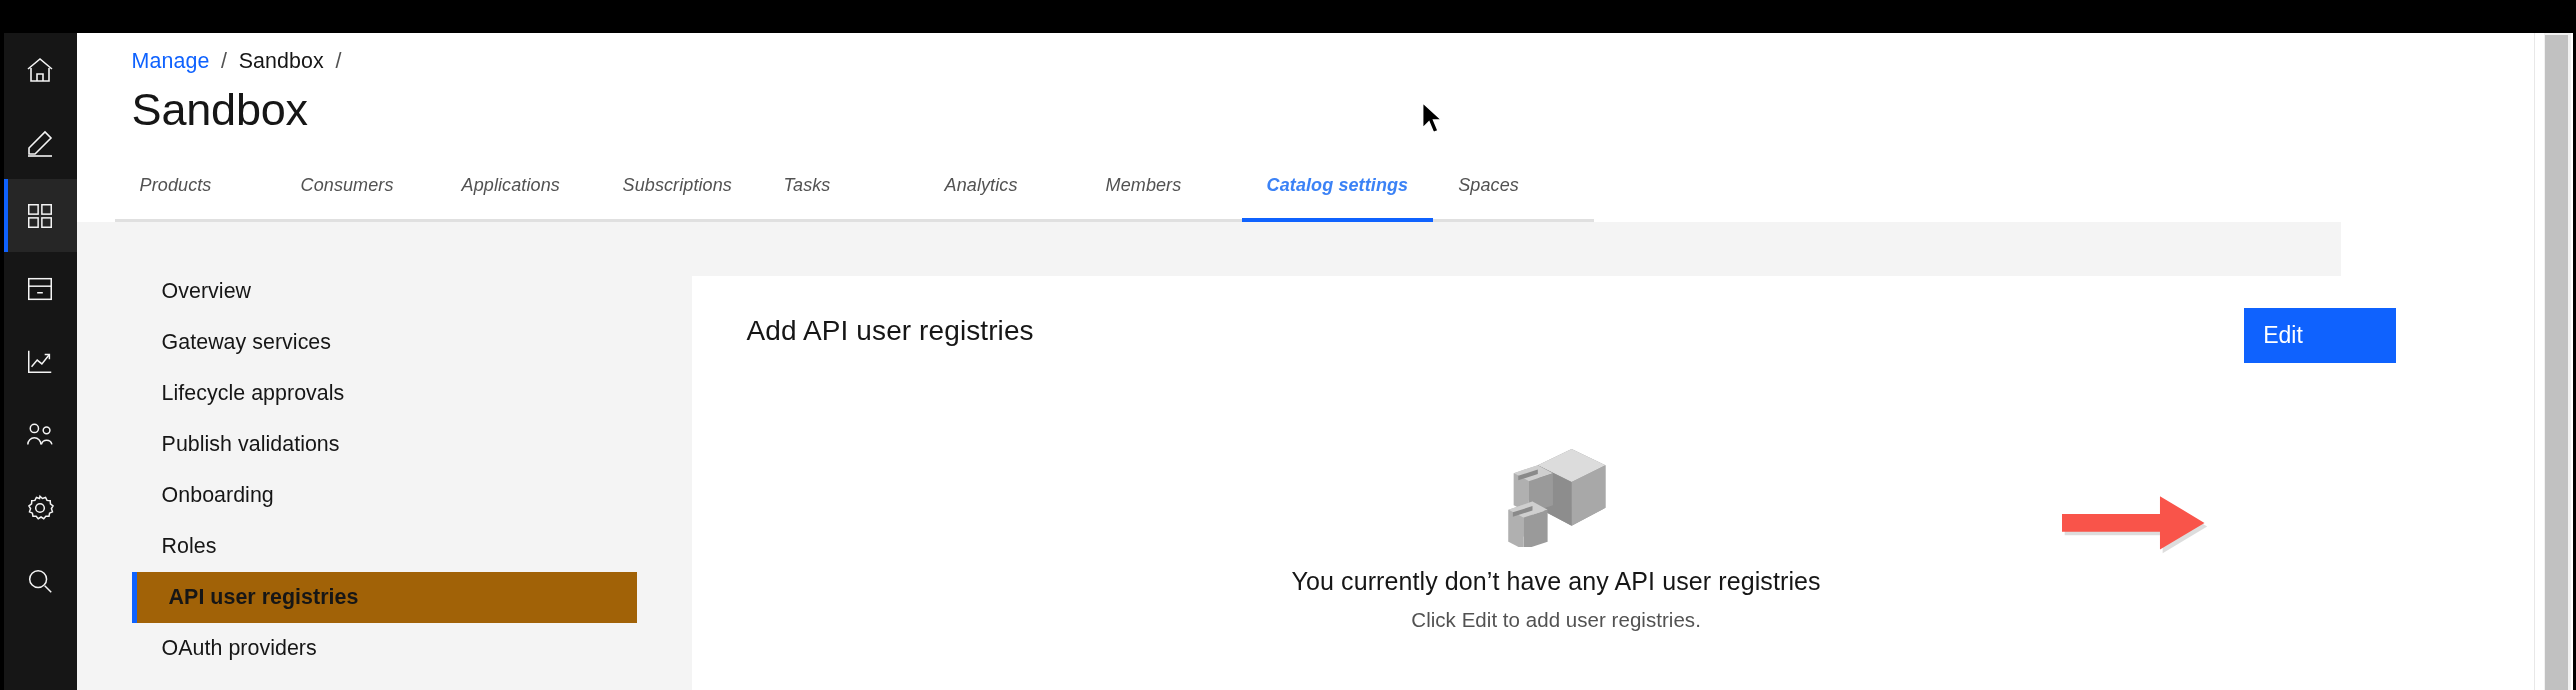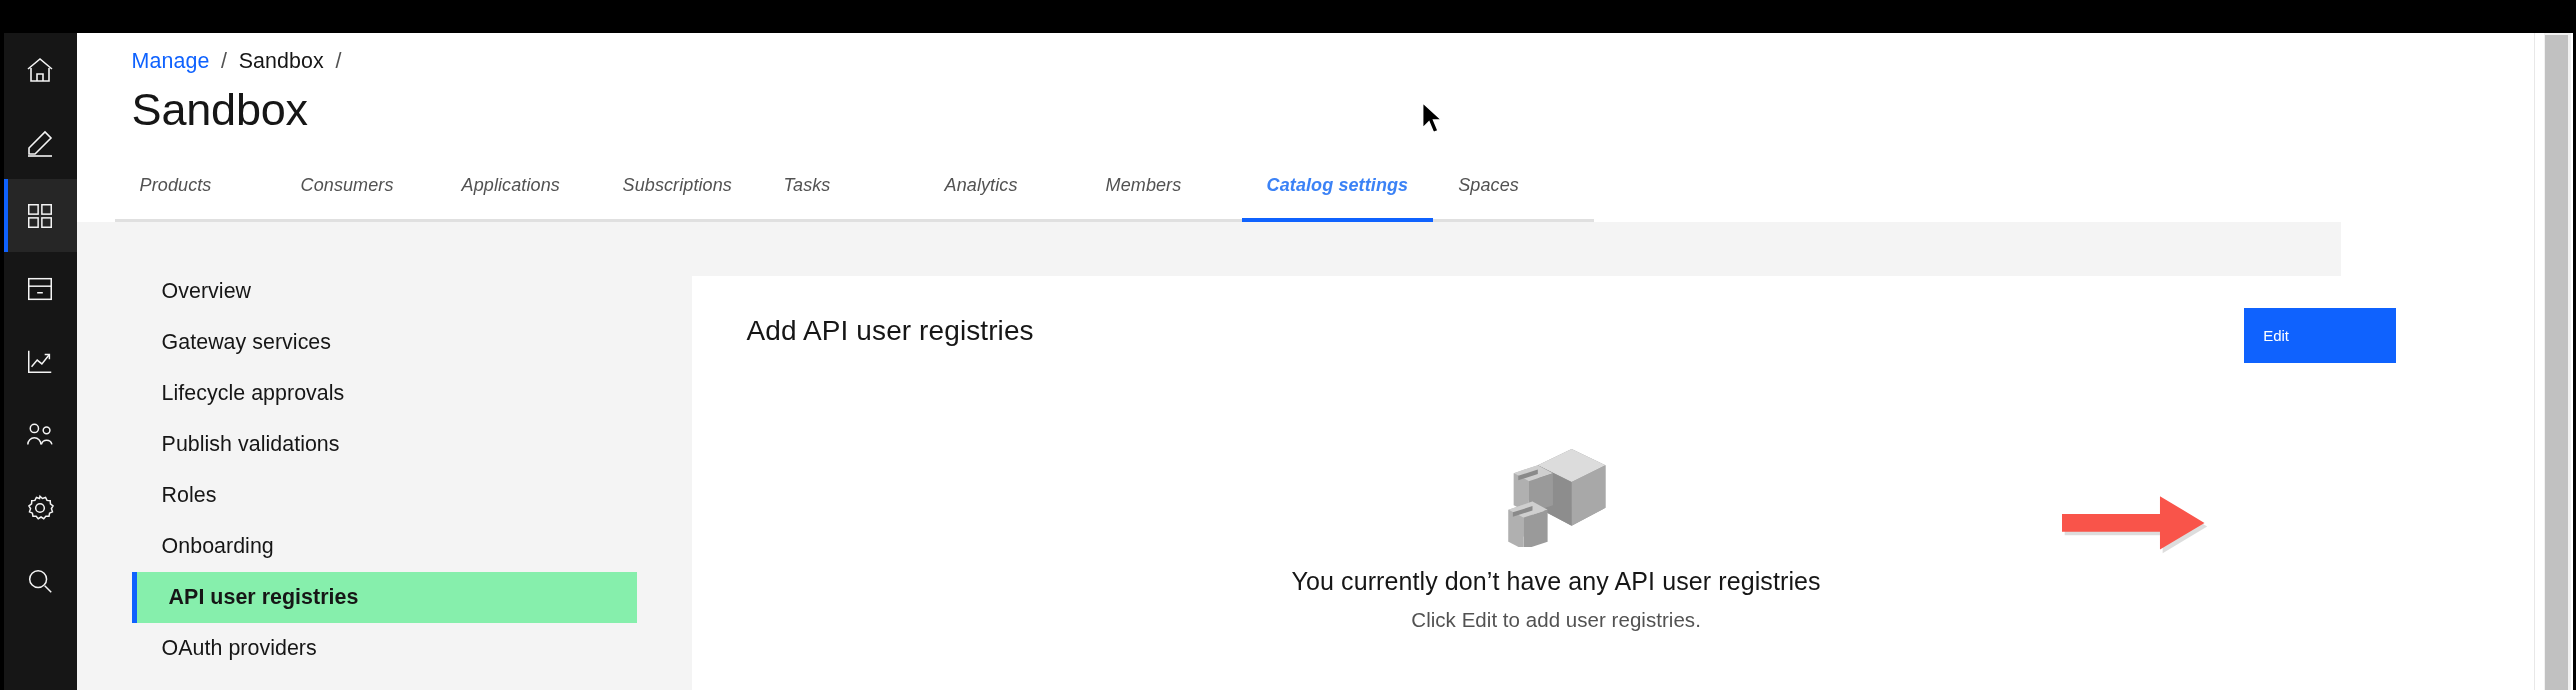--- a/index.html
+++ b/index.html
@@ -104,21 +104,21 @@
   .nav-item {
     position:relative;
     height:51px;
     display:flex; align-items:center;
     padding-left:30px;
     font-size:21.4px; color:#161616;
     cursor:pointer;
     letter-spacing:0.04px;
   }
   .nav-item.selected {
-    background:#86efac;
+    background:#a16207;
     font-weight:700;
     padding-left:37px;
   }
   .nav-item.selected::before {
     content:""; position:absolute; left:0; top:0;
     width:5.4px; height:51px; background:#0f62fe;
   }
 
   
   #card {
@@ -128,21 +128,21 @@
   }
   #card-title {
     position:absolute; left:55px; top:39px;
     font-size:28px; color:#161616; font-weight:400;
     letter-spacing:0.1px;
   }
   #edit-button {
     position:absolute; right:25px; top:32px;
     width:152px; height:55px;
     background:#0f62fe; border:none;
-    color:#ffffff; font-size:15px;
+    color:#ffffff; font-size:23px;
     font-family:"Liberation Sans", sans-serif;
     text-align:left; padding-left:19.6px;
     cursor:pointer;
   }
 
   
   #arrow {
     position:absolute; left:1985px; top:274px;
     width:171px; height:60px;
     pointer-events:none;
@@ -304,22 +304,22 @@
 
   </header>
 
   <main id="body">
 
     <nav id="subnav">
           <div class="nav-item">Overview</div>
           <div class="nav-item">Gateway services</div>
           <div class="nav-item">Lifecycle approvals</div>
           <div class="nav-item">Publish validations</div>
+          <div class="nav-item">Onboarding</div>
           <div class="nav-item">Roles</div>
-          <div class="nav-item">Onboarding</div>
           <div class="nav-item selected">API user registries</div>
           <div class="nav-item">OAuth providers</div>
           <div class="nav-item">API endpoints</div>
         </nav>
 
     <section id="card">
 
       <h2 id="card-title">Add API user registries</h2>
 
       <button id="edit-button">Edit</button>

